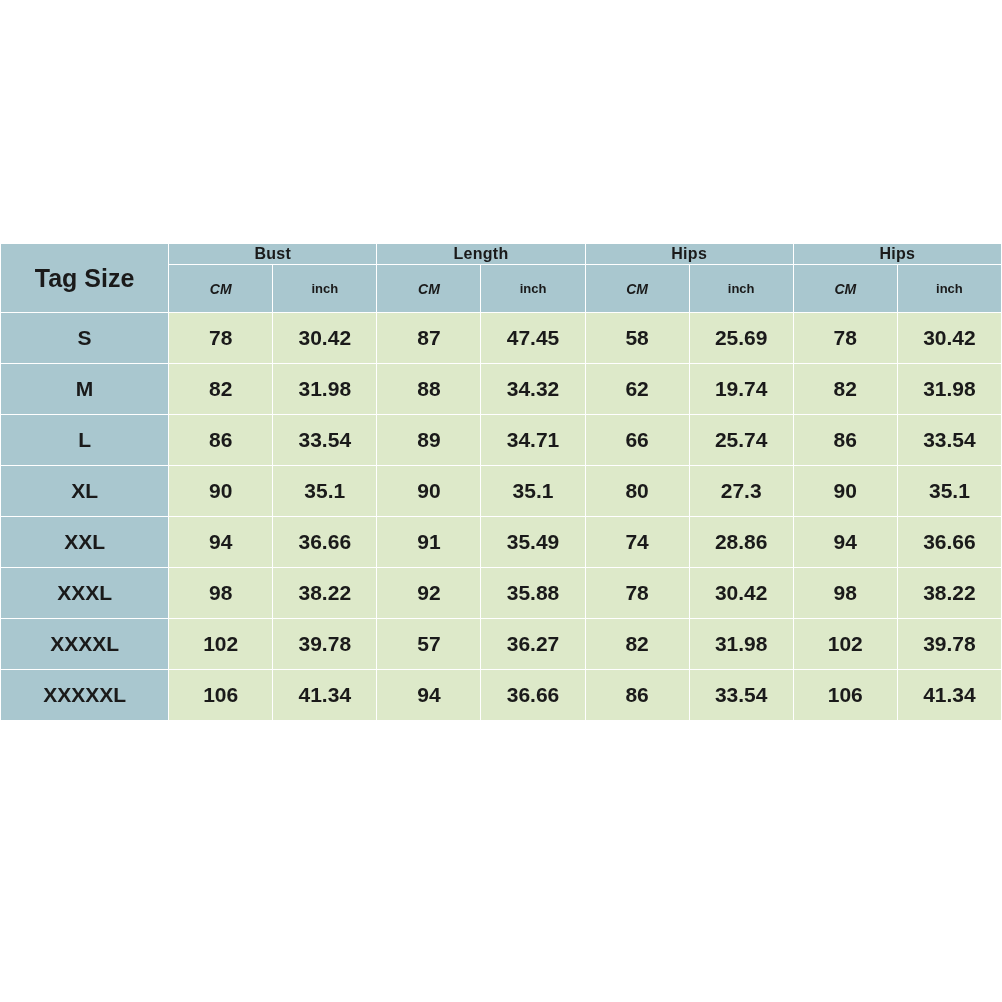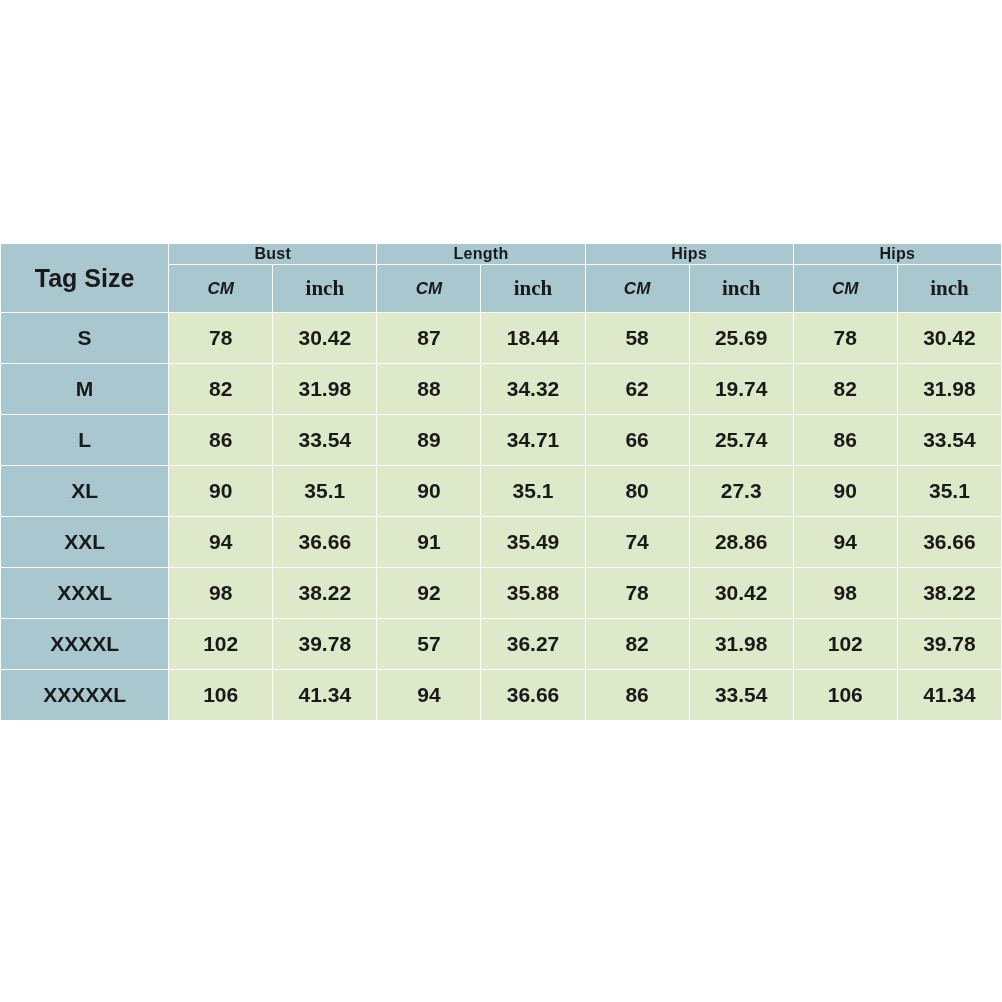--- a/index.html
+++ b/index.html
@@ -43,28 +43,27 @@
     background: #a9c7cf;
     font-size: 16px;
     letter-spacing: 0.3px;
   }
   .hdr-tag {
     background: #a9c7cf;
     font-size: 25px;
   }
   .sub {
     background: #a9c7cf;
-    font-size: 17px;
+    font-size: 14px;
     font-style: italic;
     height: 45px;
   }
   .sub.inch {
     font-style: normal;
-    font-size: 21px;
-    font-family: Liberation Serif, serif;
+    font-size: 13px;
   }
   
   .rowlabel {
     background: #a9c7cf;
     font-size: 21px;
     height: 48px;
   }
   .val {
     background: #dde9c9;
     font-size: 21px;
@@ -110,21 +109,21 @@
           <td class="sub">CM</td>
           <td class="sub inch">inch</td>
         </tr>
       </thead>
       <tbody>
         <tr>
           <td class="rowlabel">S</td>
           <td class="val">78</td>
           <td class="val">30.42</td>
           <td class="val">87</td>
-          <td class="val">18.44</td>
+          <td class="val">47.45</td>
           <td class="val">58</td>
           <td class="val">25.69</td>
           <td class="val">78</td>
           <td class="val">30.42</td>
         </tr>
         <tr>
           <td class="rowlabel">M</td>
           <td class="val">82</td>
           <td class="val">31.98</td>
           <td class="val">88</td>

